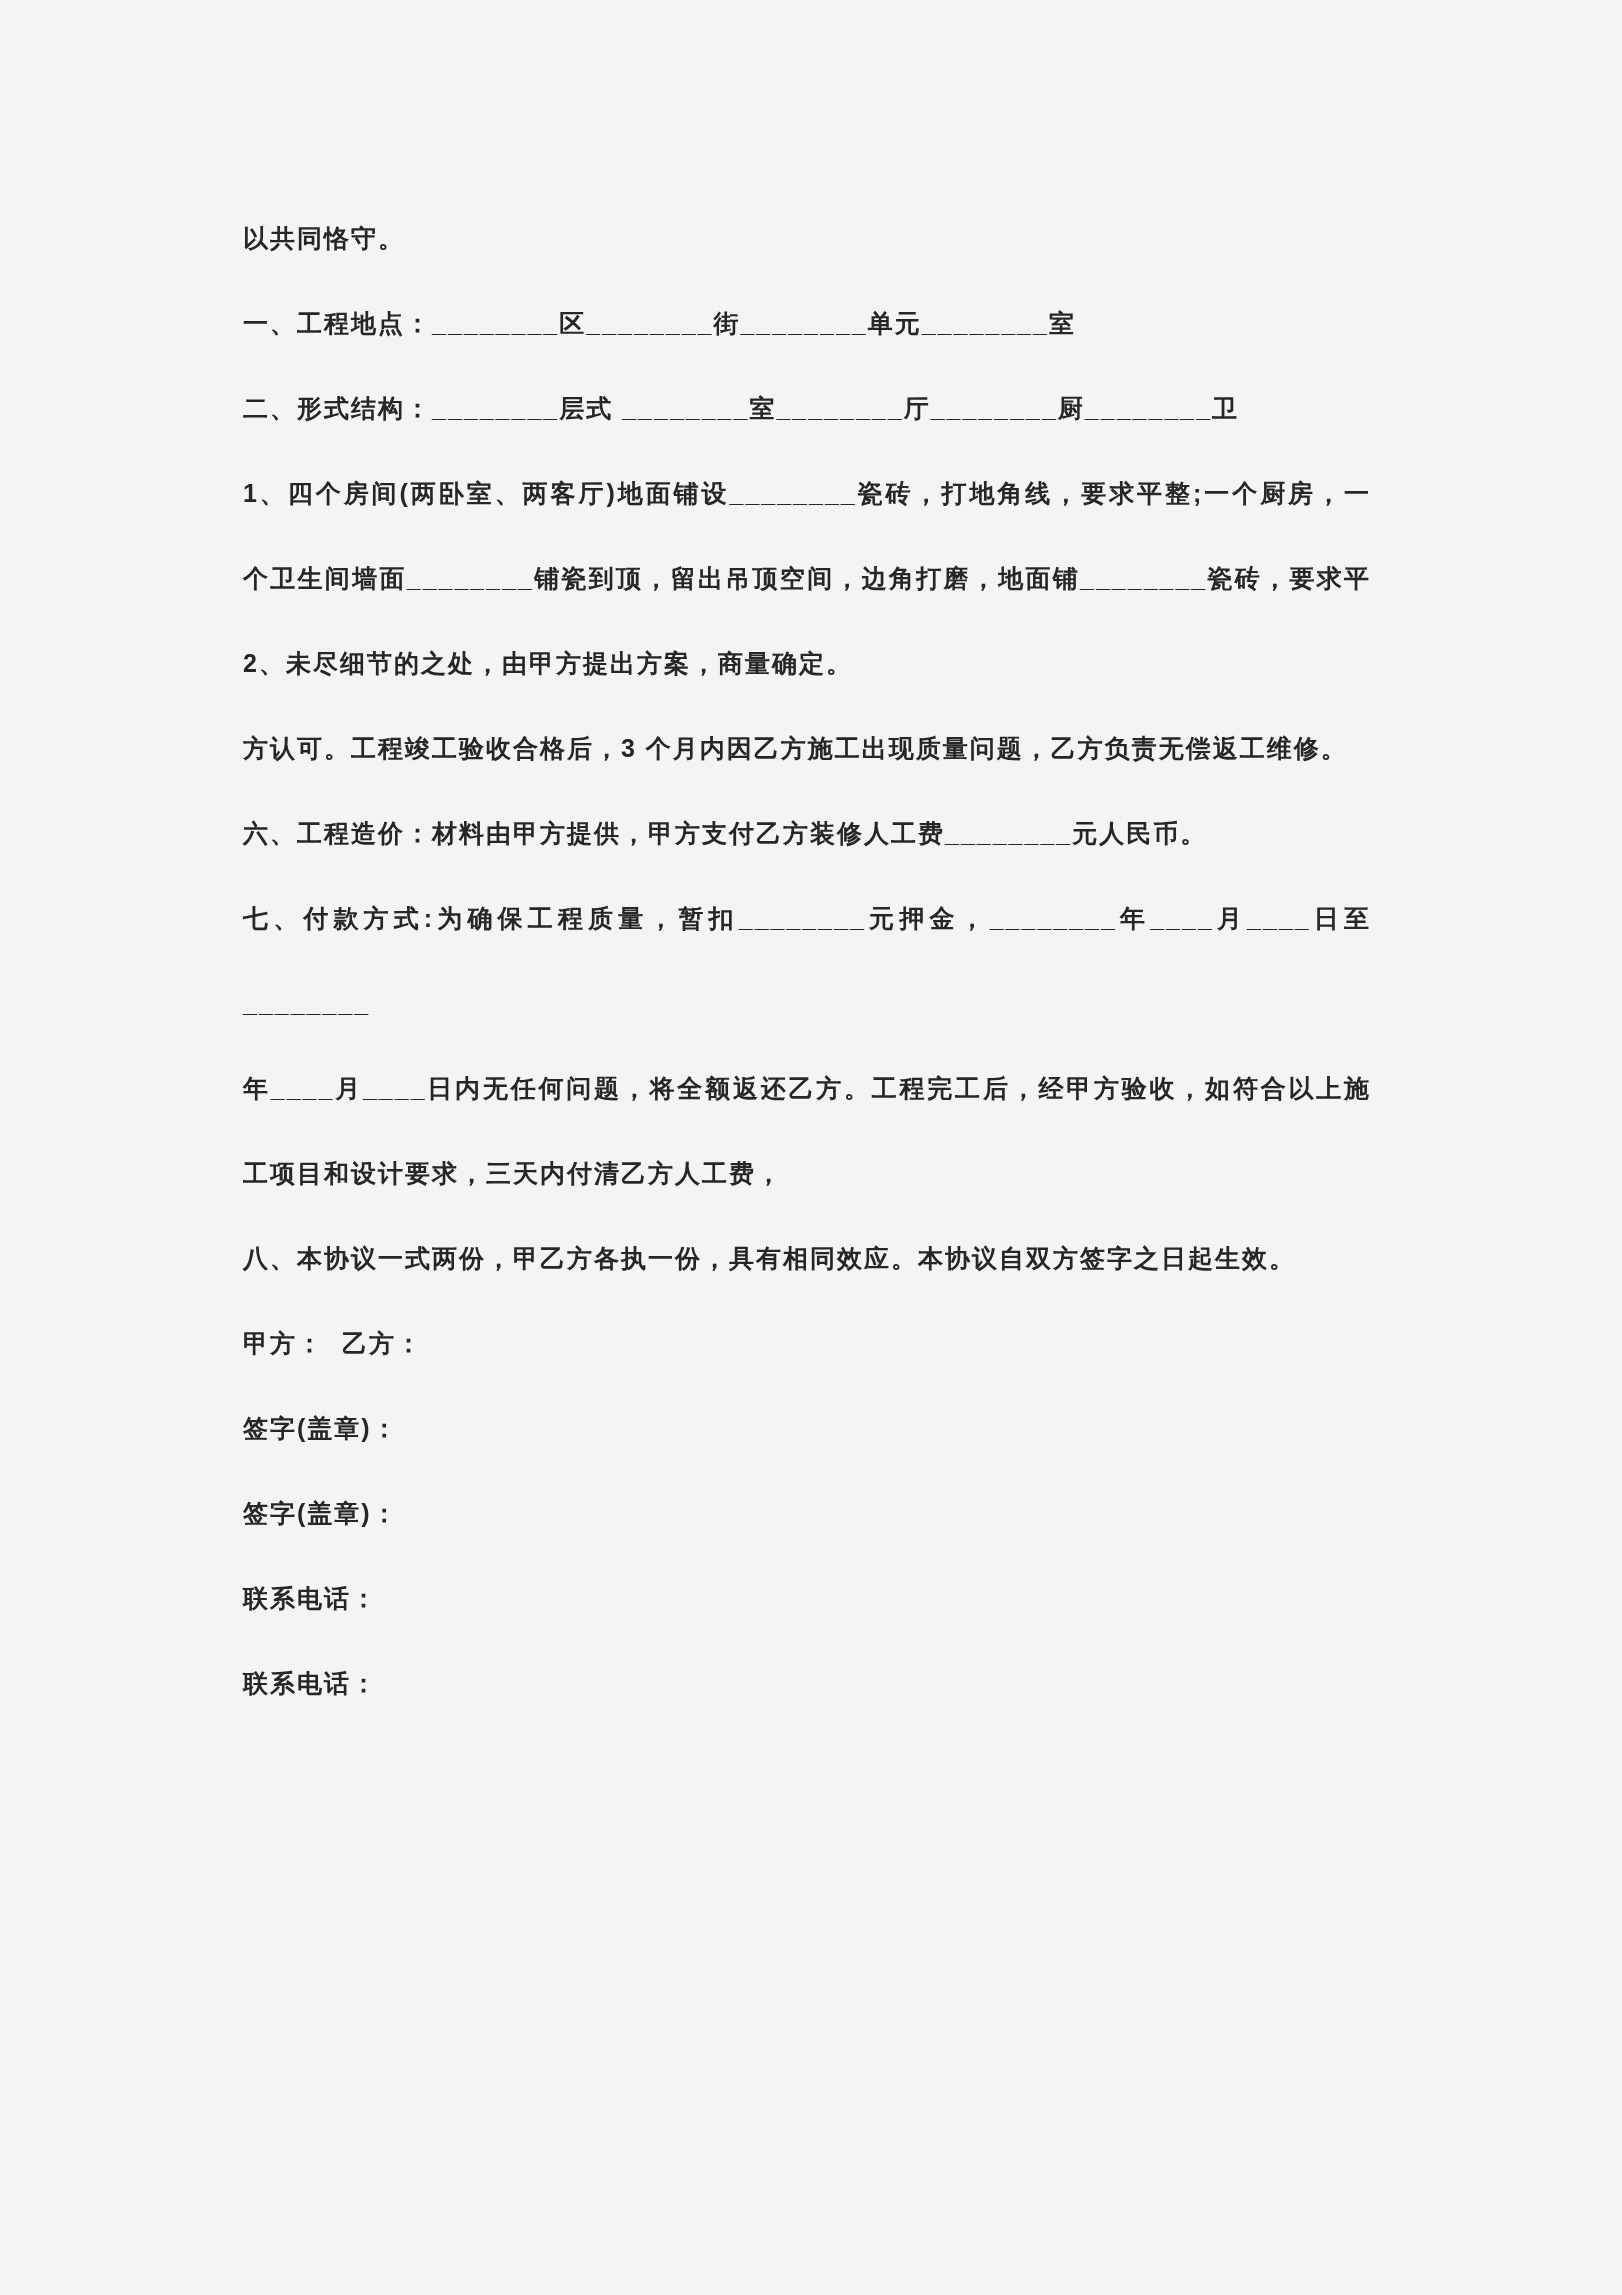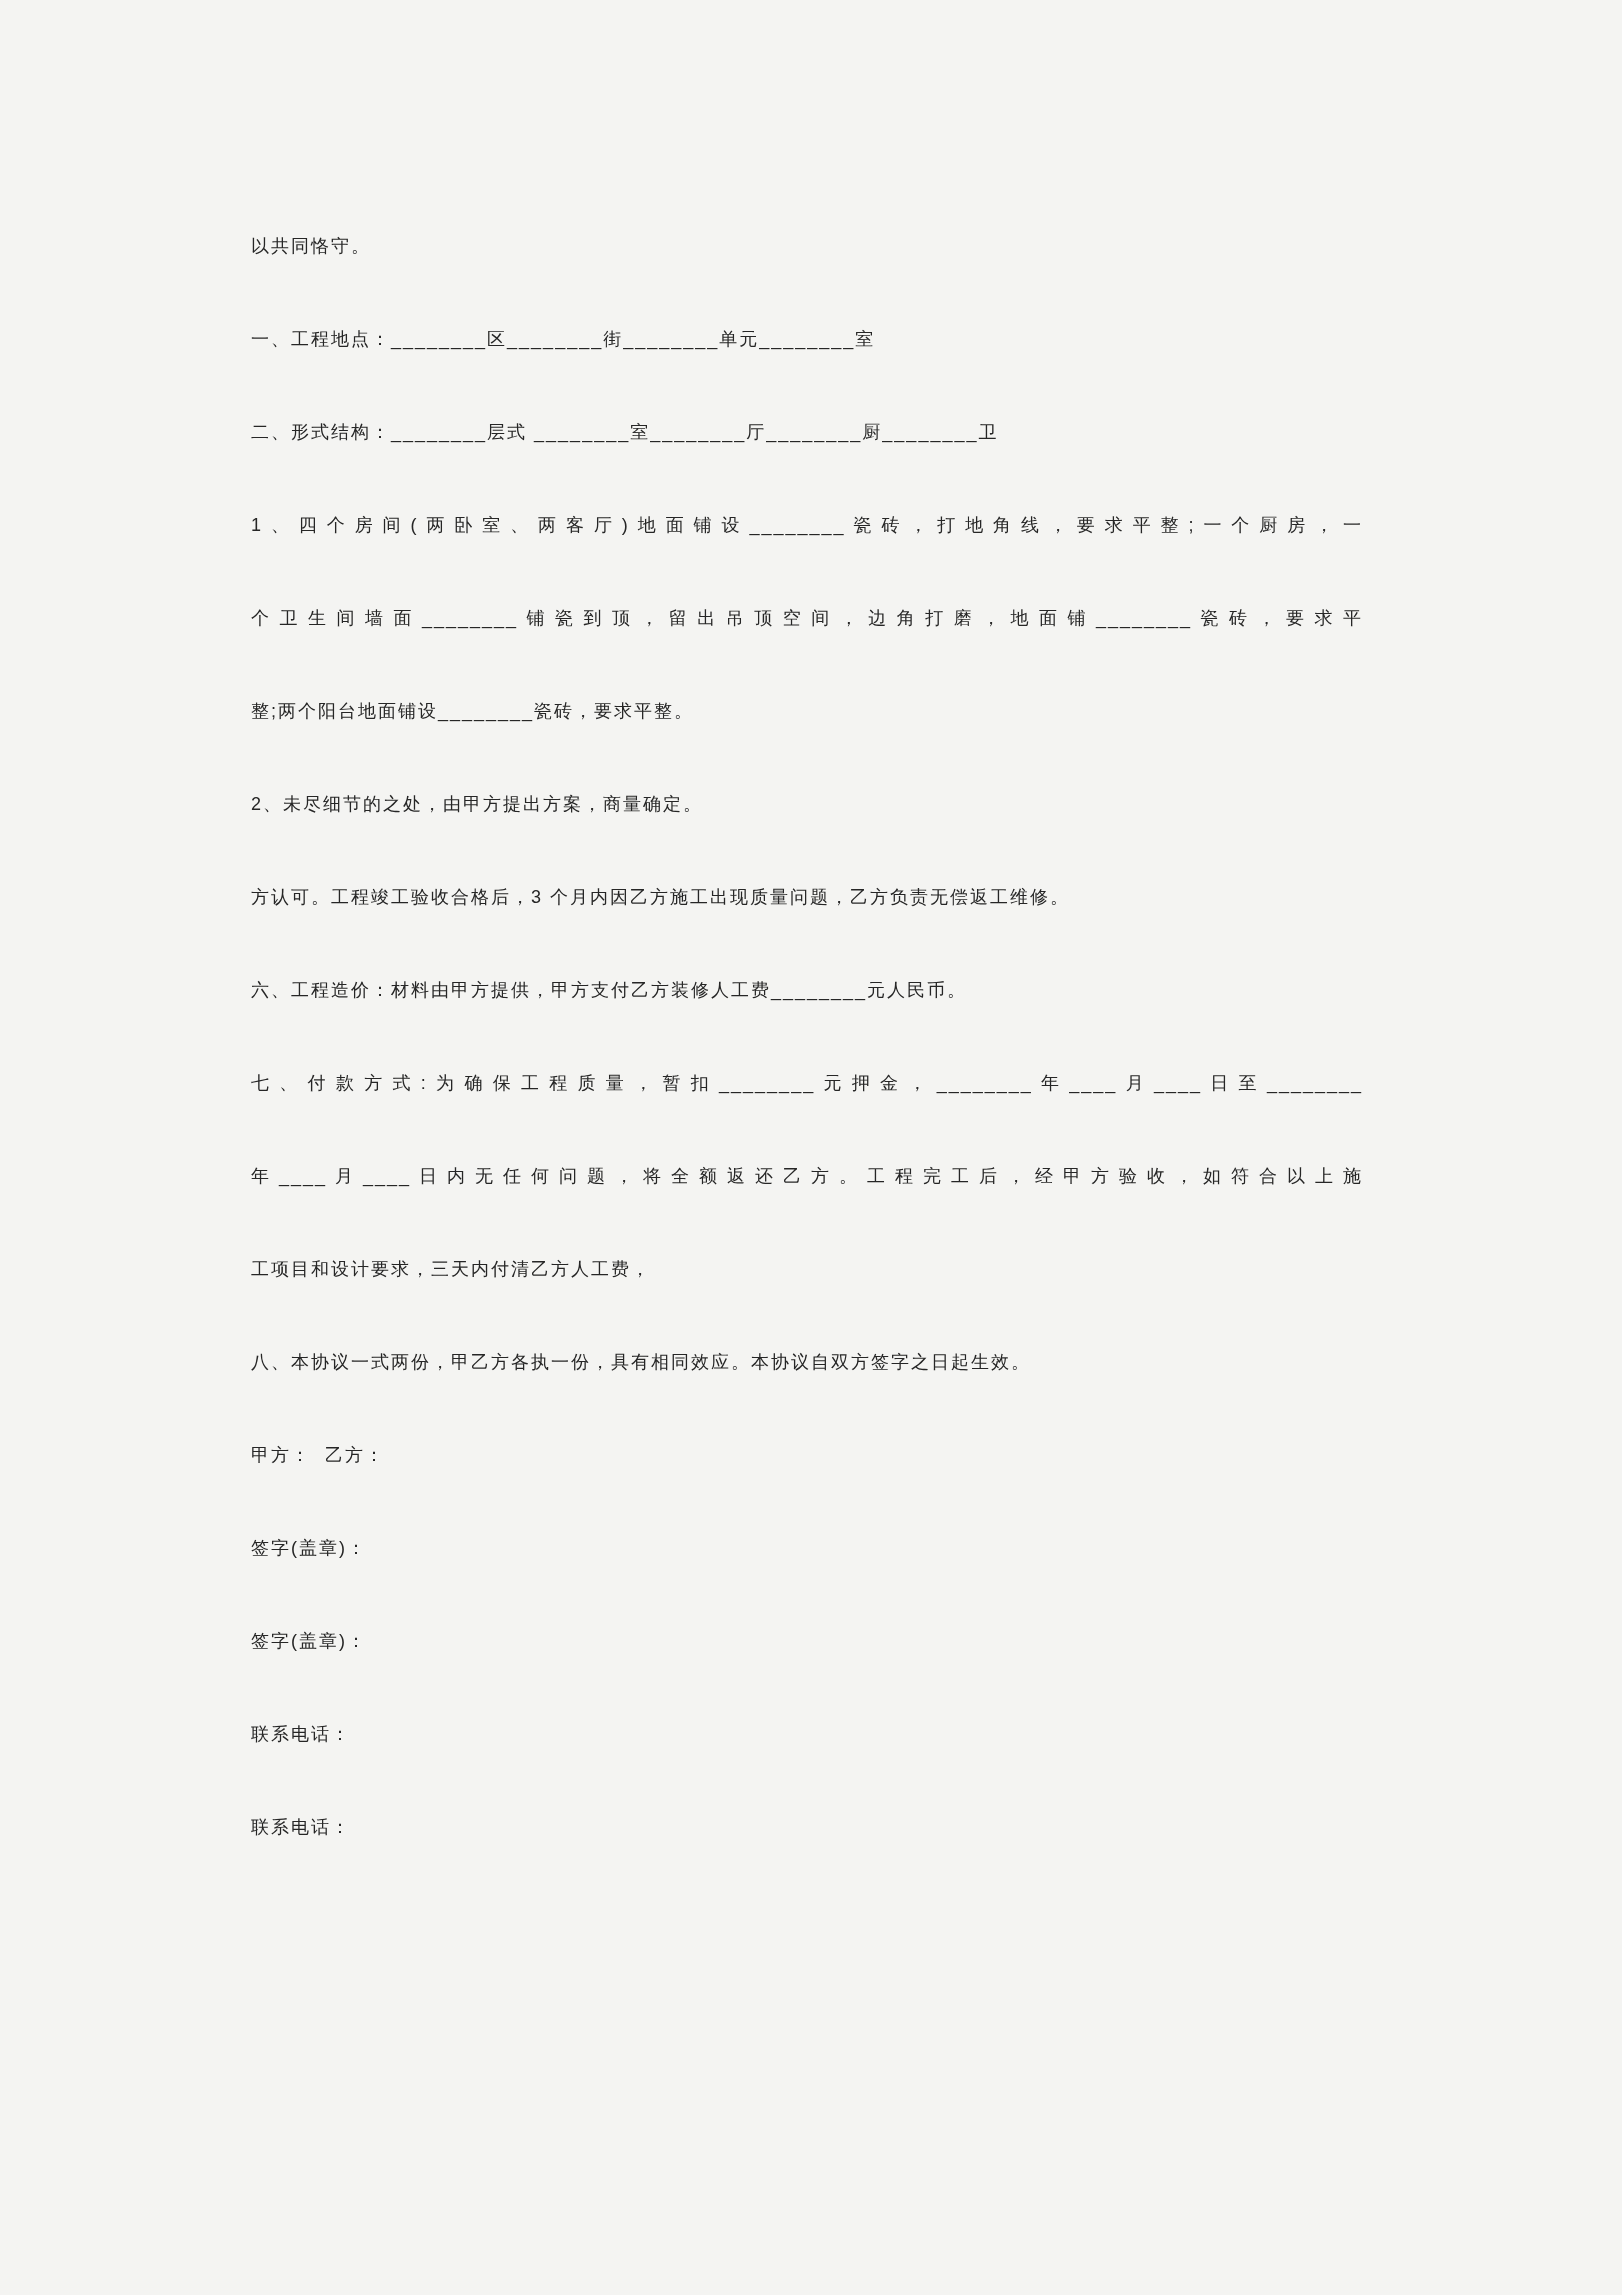--- a/index.html
+++ b/index.html
@@ -15,45 +15,44 @@
     overflow: hidden;
   }
   .page {
     position: relative;
     width: 1623px;
     height: 2295px;
     box-sizing: border-box;
     padding: 196px 252px 0 243px;
   }
   .doc-body p.line {
-    margin: 8px;
-    font-size: 18px;
+    margin: 0;
+    font-size: 25px;
     line-height: 85px;
     letter-spacing: 2px;
     white-space: pre-wrap;
     text-align: justify;
     text-align-last: left;
     color: #262626;
-    font-weight: 400;
+    font-weight: 700;
   }
   .doc-body p.line.fill {
     text-align-last: justify;
   }
 </style>
 </head>
 <body>
 
 <div class="page">
   <div class="doc-body">
       <p class="line">以共同恪守。</p>
       <p class="line">一、工程地点：________区________街________单元________室</p>
       <p class="line">二、形式结构：________层式 ________室________厅________厨________卫</p>
       <p class="line fill">1、四个房间(两卧室、两客厅)地面铺设________瓷砖，打地角线，要求平整;一个厨房，一</p>
       <p class="line fill">个卫生间墙面________铺瓷到顶，留出吊顶空间，边角打磨，地面铺________瓷砖，要求平</p>
-      <p class="line">整;两个阳台地面铺设________瓷砖，要求平整。</p>
       <p class="line">2、未尽细节的之处，由甲方提出方案，商量确定。</p>
       <p class="line">方认可。工程竣工验收合格后，3 个月内因乙方施工出现质量问题，乙方负责无偿返工维修。</p>
       <p class="line">六、工程造价：材料由甲方提供，甲方支付乙方装修人工费________元人民币。</p>
       <p class="line fill">七、付款方式:为确保工程质量，暂扣________元押金，________年____月____日至________</p>
       <p class="line fill">年____月____日内无任何问题，将全额返还乙方。工程完工后，经甲方验收，如符合以上施</p>
       <p class="line">工项目和设计要求，三天内付清乙方人工费，</p>
       <p class="line">八、本协议一式两份，甲乙方各执一份，具有相同效应。本协议自双方签字之日起生效。</p>
       <p class="line">甲方：  乙方：</p>
       <p class="line">签字(盖章)：</p>
       <p class="line">签字(盖章)：</p>

